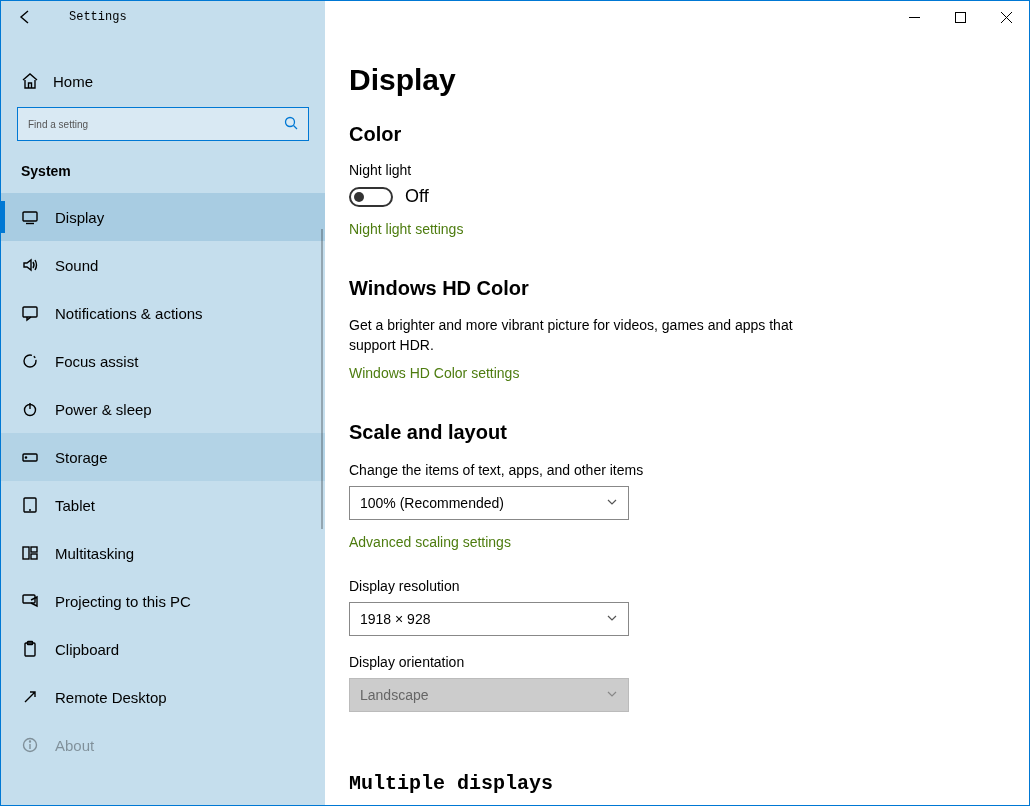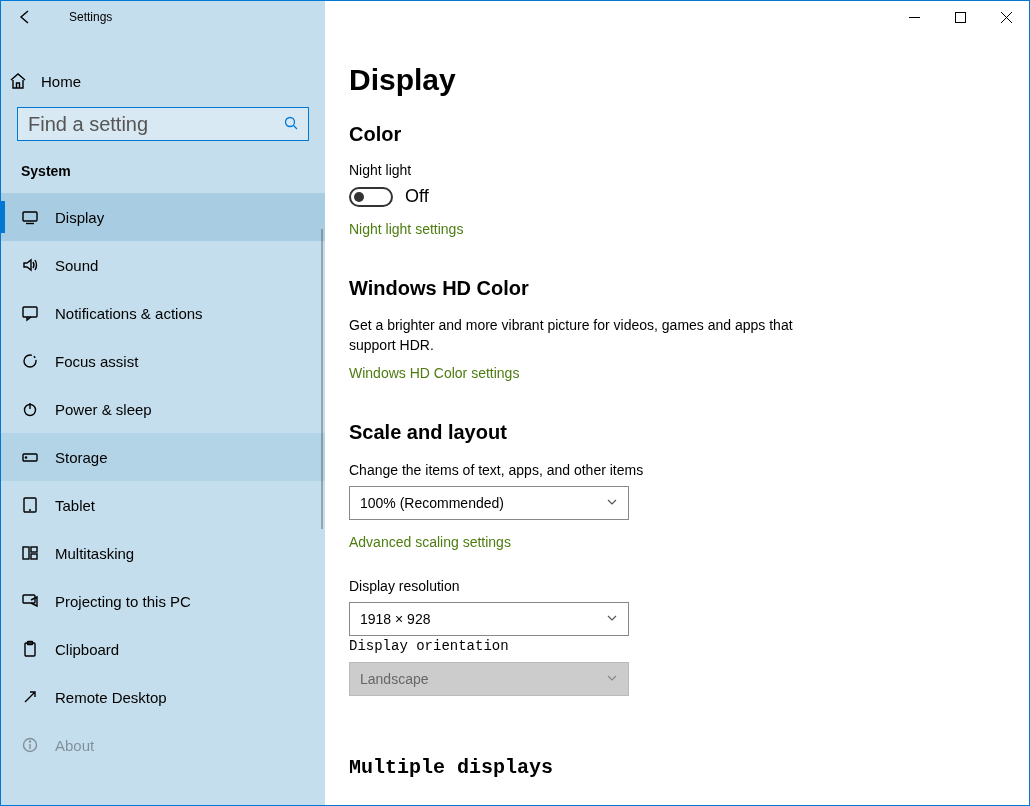--- a/index.html
+++ b/index.html
@@ -22,20 +22,21 @@
     height: 32px;
     display: flex;
     align-items: center;
     position: relative;
     background: linear-gradient(to right, #c5deed 0%, #c5deed 324px, #ffffff 324px, #ffffff 100%);
   }
   .titlebar-left {
     display: flex;
     align-items: center;
     height: 100%;
+    font-family: Liberation Mono, monospace;
   }
   .back-btn {
     width: 48px;
     height: 32px;
     display: flex;
     align-items: center;
     justify-content: center;
     font-size: 16px;
     cursor: pointer;
   }
@@ -77,21 +78,21 @@
     right: 2px;
     top: 196px;
     width: 2px;
     height: 300px;
     background: rgba(0,0,0,0.25);
   }
   .home-row {
     display: flex;
     align-items: center;
     height: 40px;
-    padding-left: 8px;
+    padding-left: 20px;
     cursor: pointer;
   }
   .home-row .icon-slot { width: 32px; display:flex; align-items:center; }
   .home-row .label { font-size: 15px; }
   .search-wrap {
     padding: 6px 16px 14px 16px;
   }
   .search-box {
     width: 292px;
     height: 34px;
@@ -99,21 +100,21 @@
     background: #d9e9f3;
     display: flex;
     align-items: center;
     padding: 0 10px;
     justify-content: space-between;
   }
   .search-box input {
     border: none;
     background: transparent;
     outline: none;
-    font-size: 20px;
+    font-size: 10px;
     width: 240px;
     color: #1d4ed8;
   }
   .search-box input::placeholder { color: #555; }
   .search-icon { color: #0078d4; font-size:14px; }
   .category-label {
     font-size: 14px;
     font-weight: 600;
     padding: 8px 0 14px 20px;
   }
@@ -437,21 +438,21 @@
         <span class="link">Advanced scaling settings</span>
 
         <div class="field-label" style="margin-top:28px;">Display resolution</div>
         <div class="combo">
           <span>1918 × 928</span>
           <span class="chev"><svg width="12" height="12" viewBox="0 0 12 12" fill="none" stroke="#555" stroke-width="1.2">
                 <path d="M2 4 L6 8 L10 4"></path>
               </svg></span>
         </div>
 
-        <div class="field-label" style="margin-top:2px;font-family:Liberation Mono, monospace;">Display orientation</div>
+        <div class="field-label" style="margin-top:18px;">Display orientation</div>
         <div class="combo disabled">
           <span>Landscape</span>
           <span class="chev"><svg width="12" height="12" viewBox="0 0 12 12" fill="none" stroke="#888" stroke-width="1.2">
                 <path d="M2 4 L6 8 L10 4"></path>
               </svg></span>
         </div>
       </div>
 
       <div class="block" style="margin-top:60px;font-family:Liberation Mono, monospace;">
         <h2 class="section">Multiple displays</h2>

